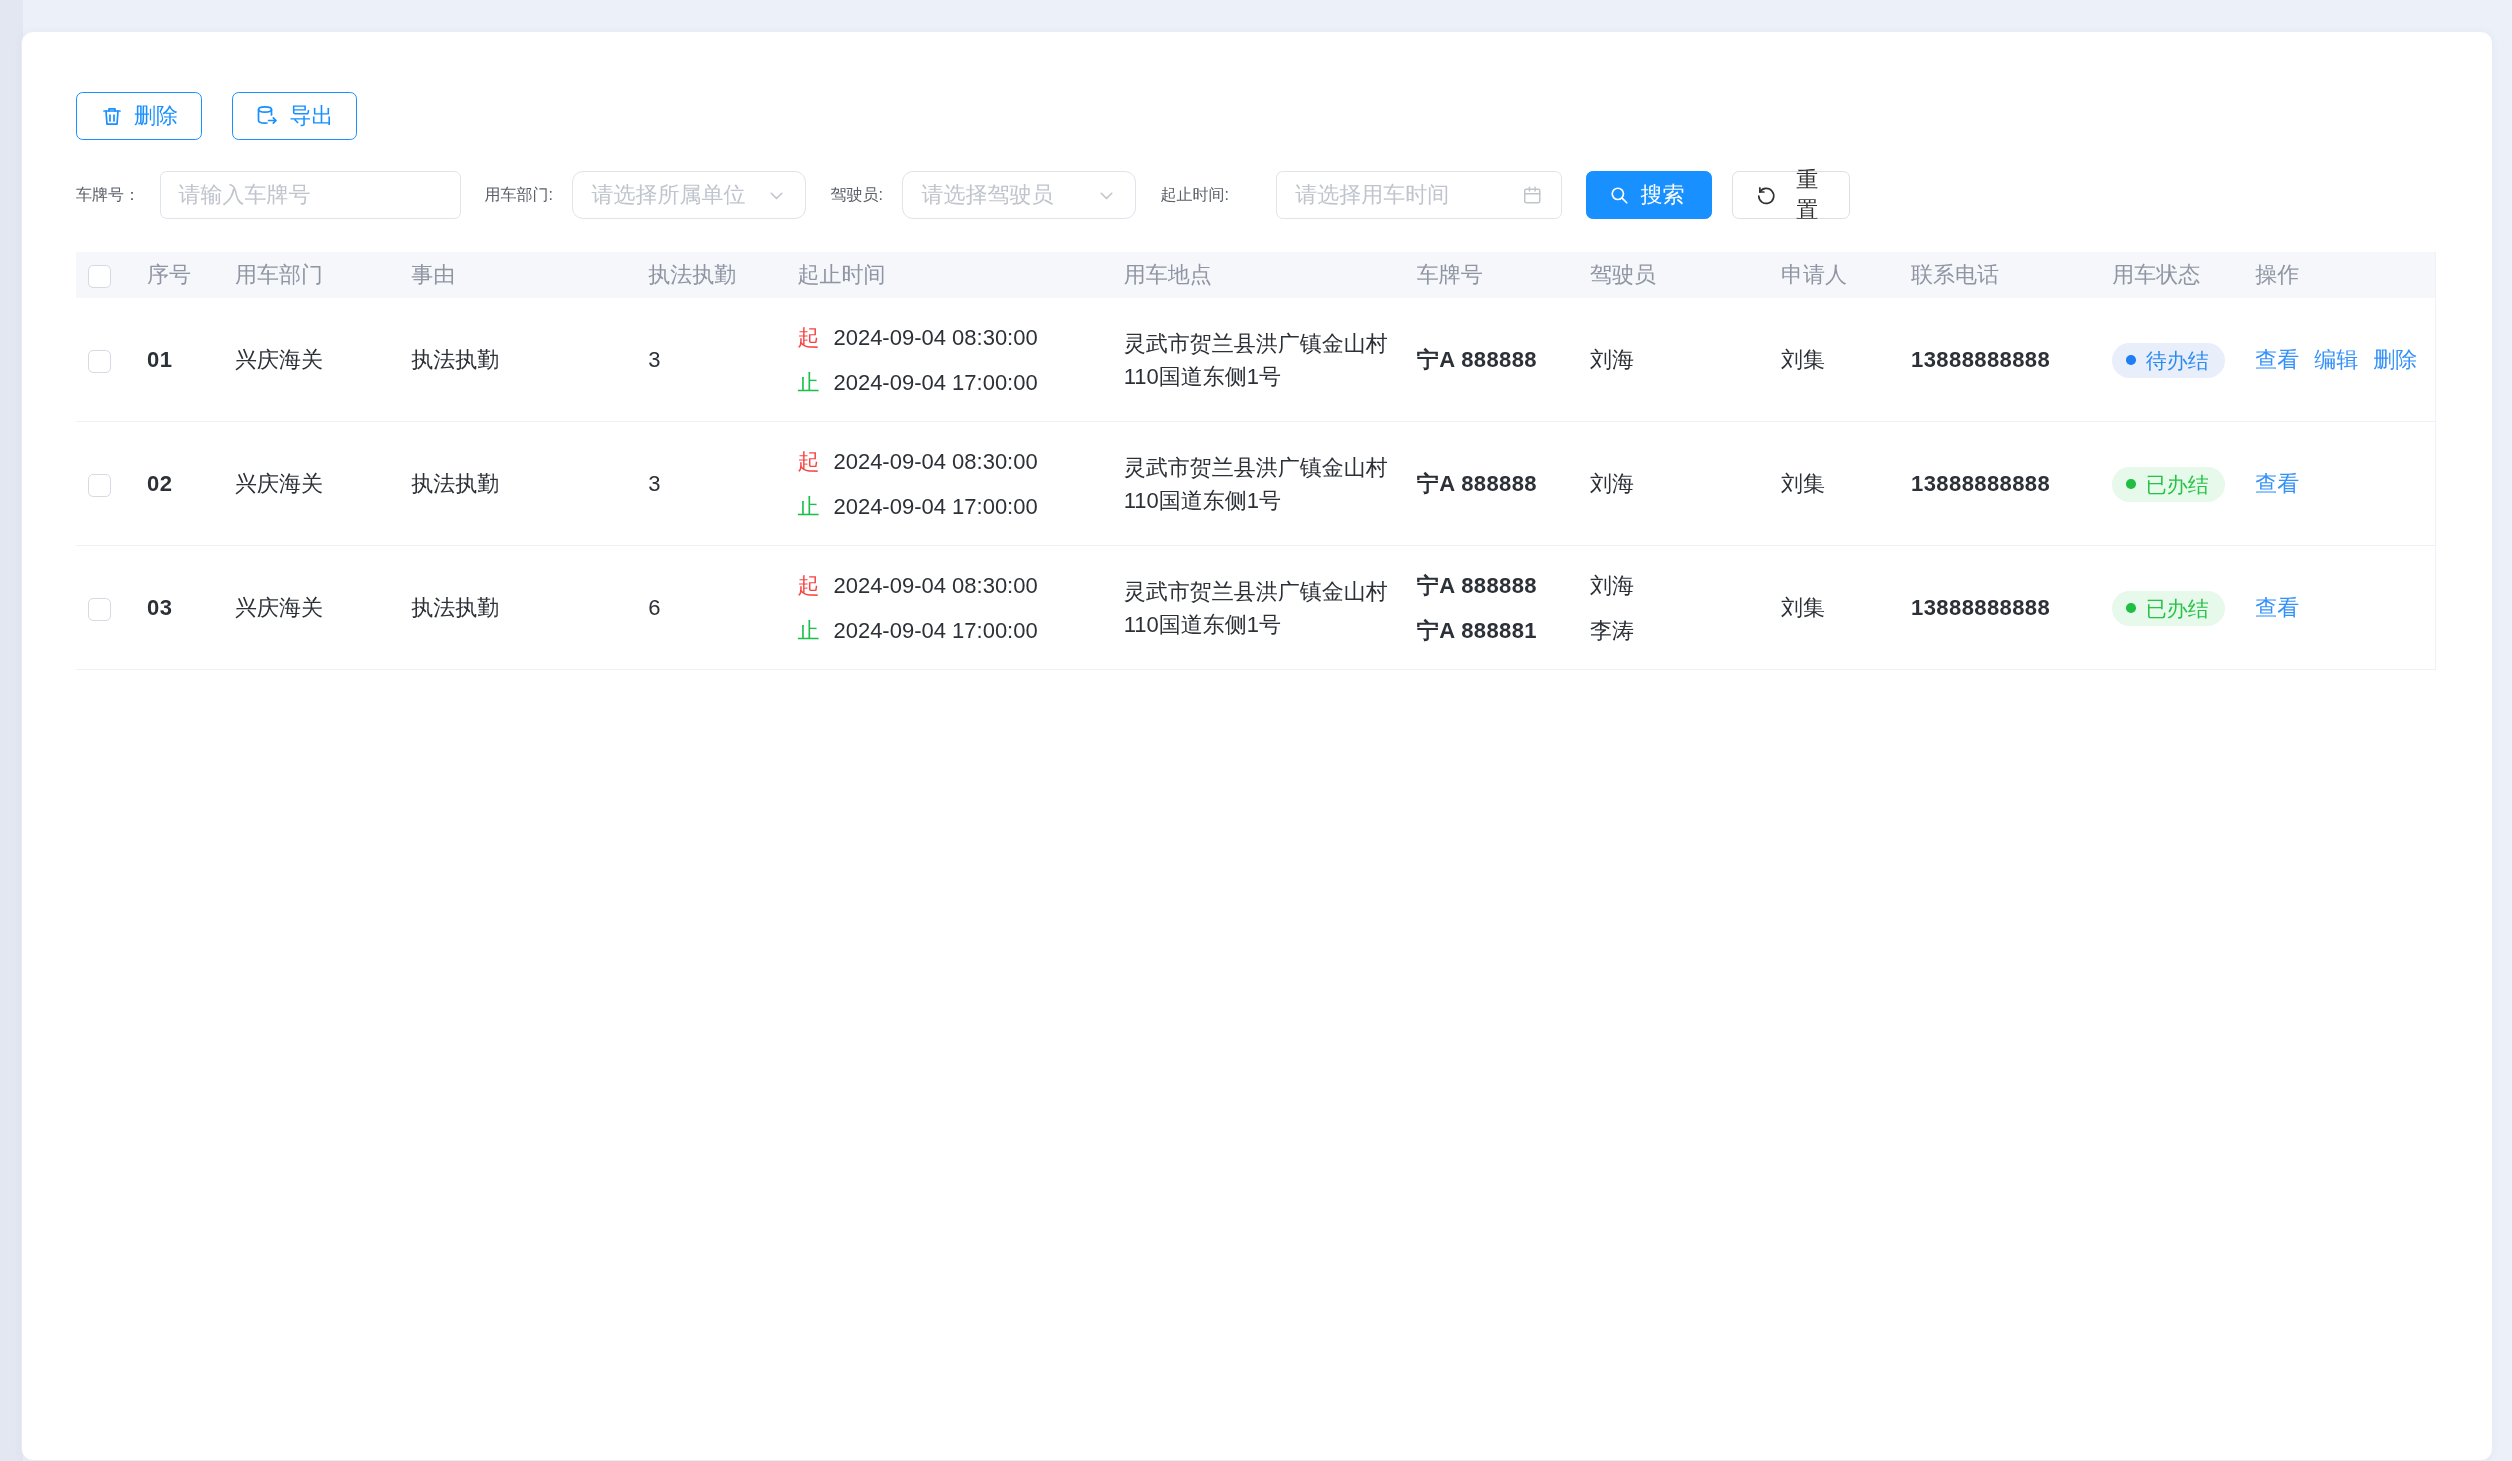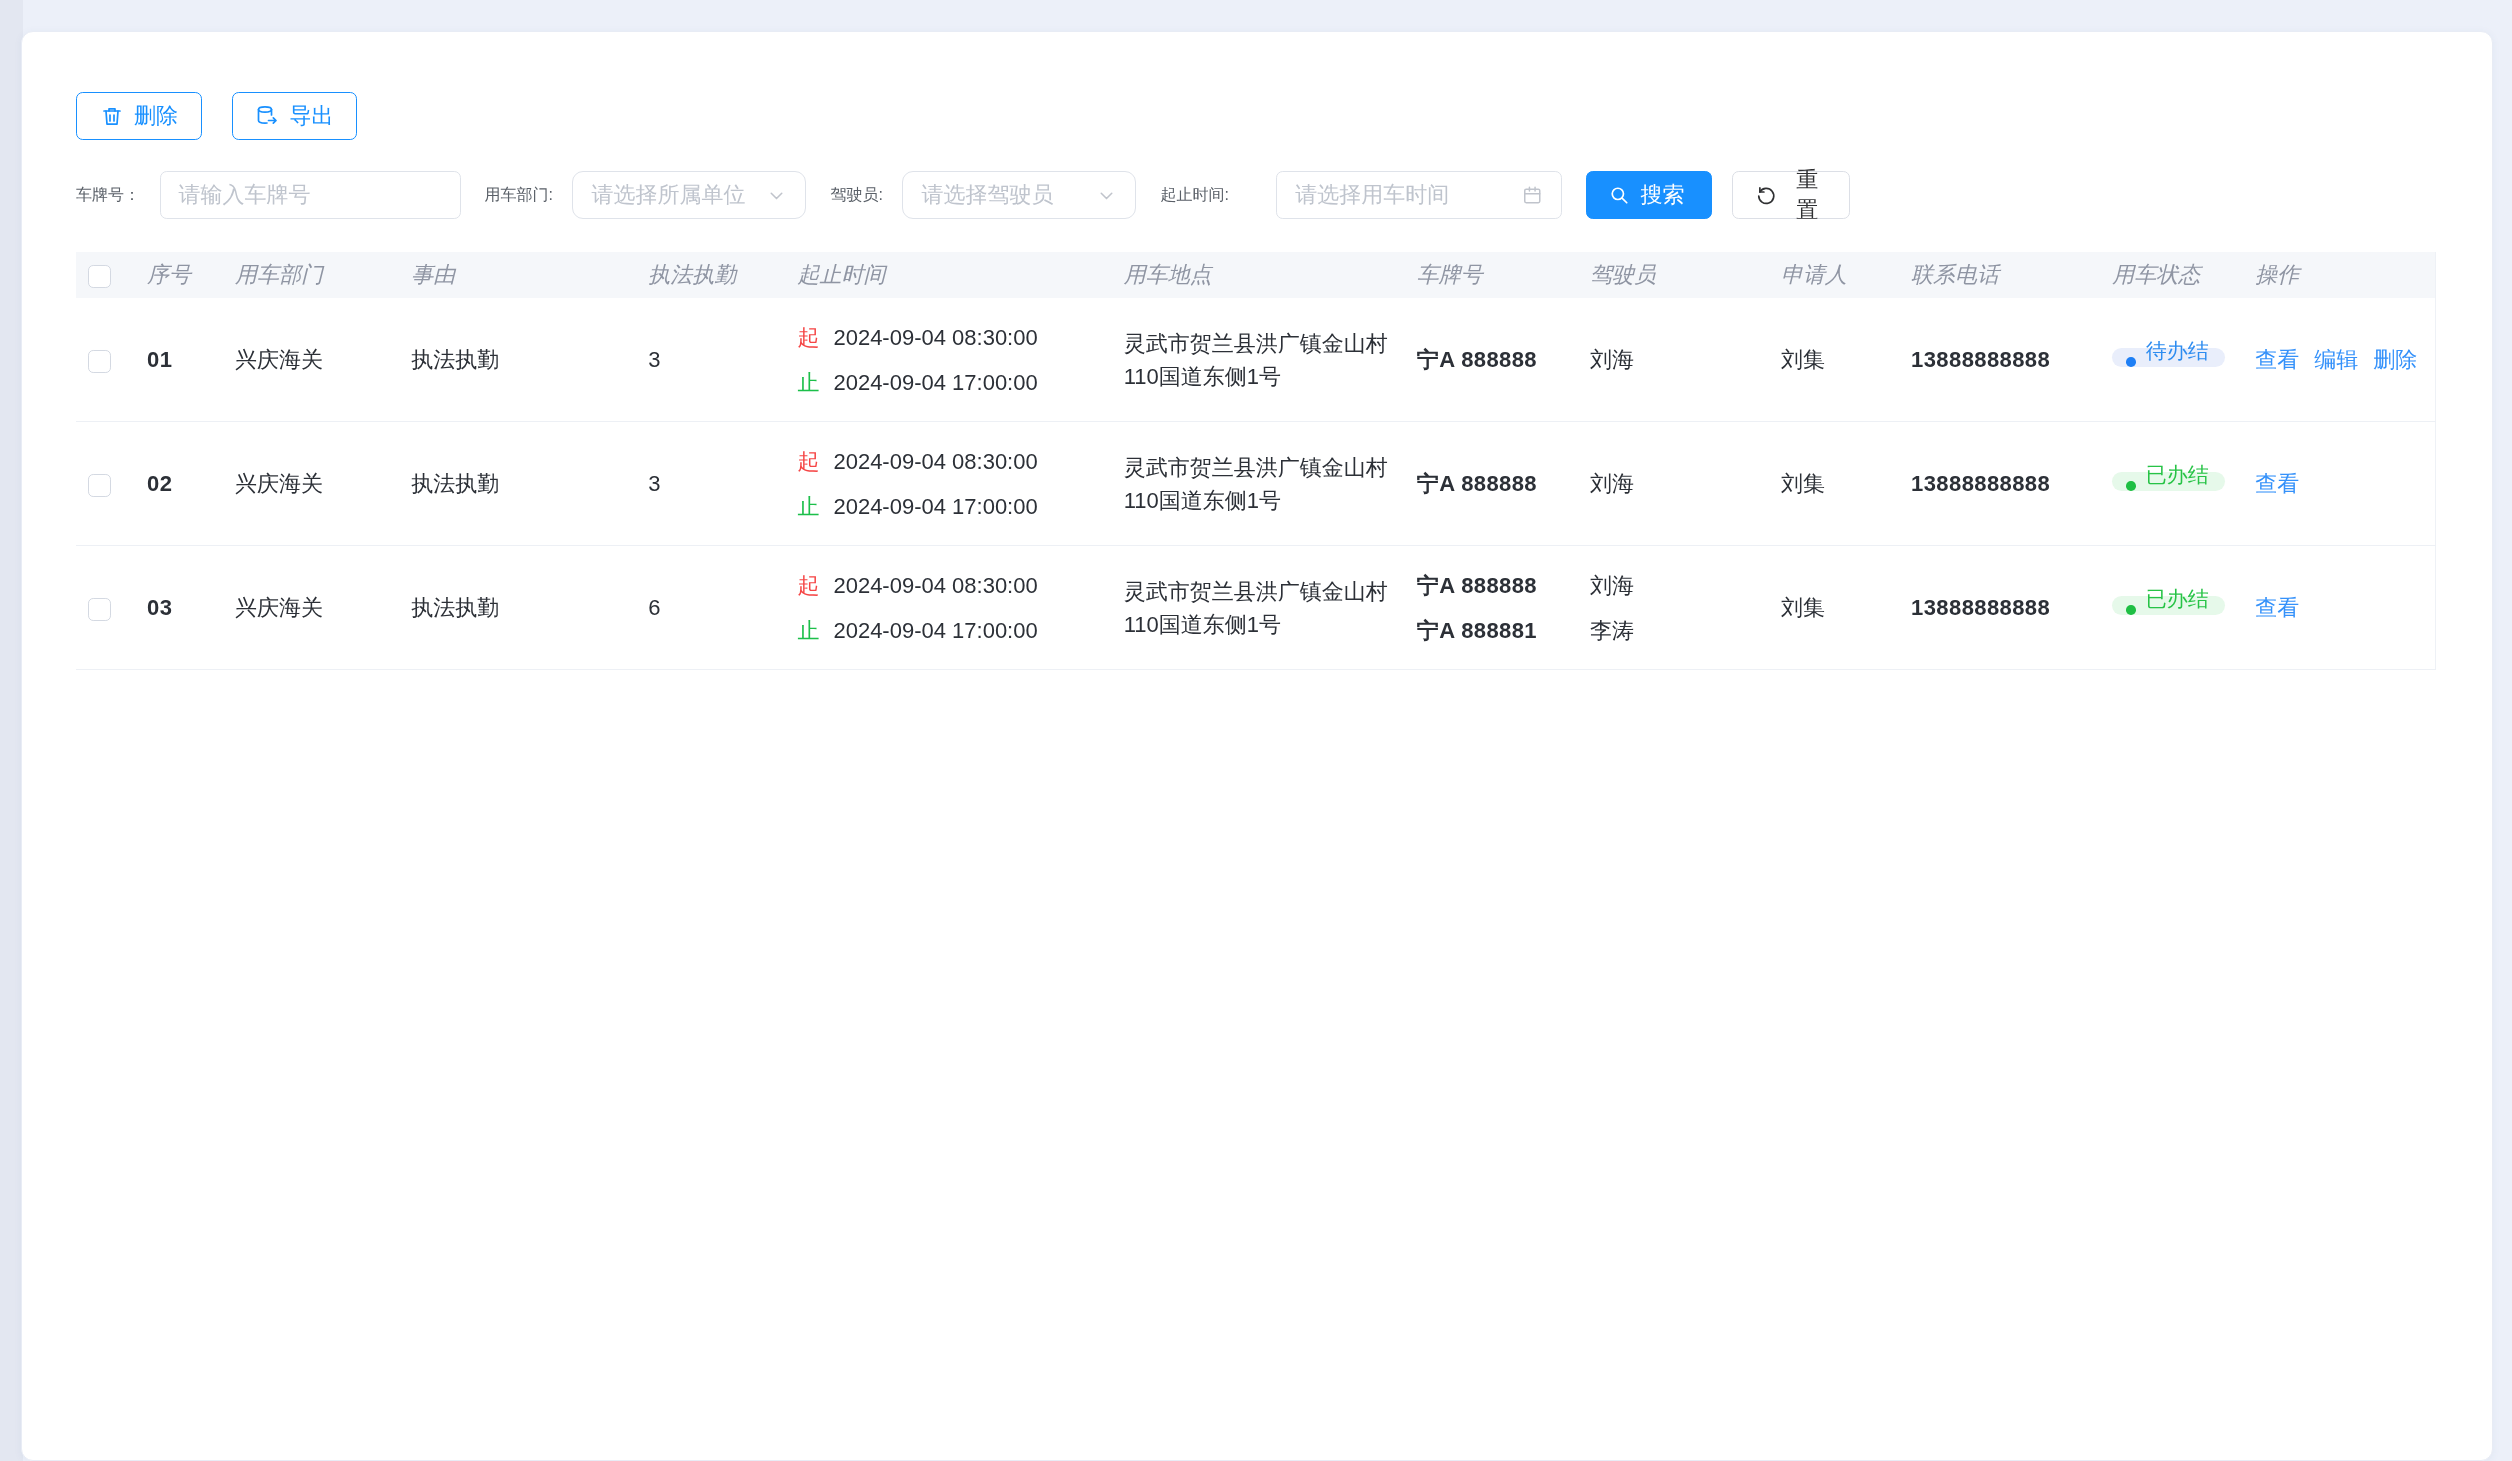--- a/index.html
+++ b/index.html
@@ -49,41 +49,41 @@
   .filters .btn-reset   { width: 118px; }
   
   .table-wrap { margin-top: 33px; }
   table {
     width: 2360px; border-collapse: collapse; table-layout: fixed;
     border-right: 1.5px solid #eef1f6;
   }
   thead th {
     background: #f5f7fa; height: 46px;
     font-size: 22px; font-weight: 400; color: #8f95a3;
-    text-align: left; padding: 0; font-style: italic;
+    text-align: left; padding: 0;
   }
   tbody td {
     border-bottom: 1.5px solid #edf0f5;
     padding: 16.5px 12px 16.5px 0;
     font-size: 22px; color: #2c3037; vertical-align: middle;
     line-height: 33px;
   }
   .col-check-pad { padding-left: 12px; }
   .checkbox {
     display: inline-block; width: 23px; height: 23px;
     border: 1.5px solid #d4d9e2; border-radius: 5.2px; background: #fff;
     cursor: pointer; vertical-align: middle;
   }
   .seq, .plate-line, .phone { font-weight: 600; letter-spacing: 0.4px; }
   .time-line { display: flex; align-items: center; line-height: 45px; white-space: nowrap; }
   .time-prefix { width: 36px; flex: 0 0 auto; font-weight: 400; }
   .cell-line { line-height: 45px; white-space: nowrap; }
   .badge {
-    display: inline-flex; align-items: flex-end; gap: 9.7px;
-    height: 19px; padding: 0 16.5px 0 14.2px; border-radius: 18px;
+    display: inline-flex; align-items: center; gap: 9.7px;
+    height: 35px; padding: 0 16.5px 0 14.2px; border-radius: 18px;
     font-size: 21px; white-space: nowrap;
   }
   .badge .dot { width: 9.7px; height: 9.7px; border-radius: 50%; display: inline-block; }
   .actions { display: flex; gap: 15px; align-items: flex-end; }
   .link { color: #3491fa; cursor: pointer; white-space: nowrap; }
 </style>
 </head>
 <body>
 
 <div class="page">

